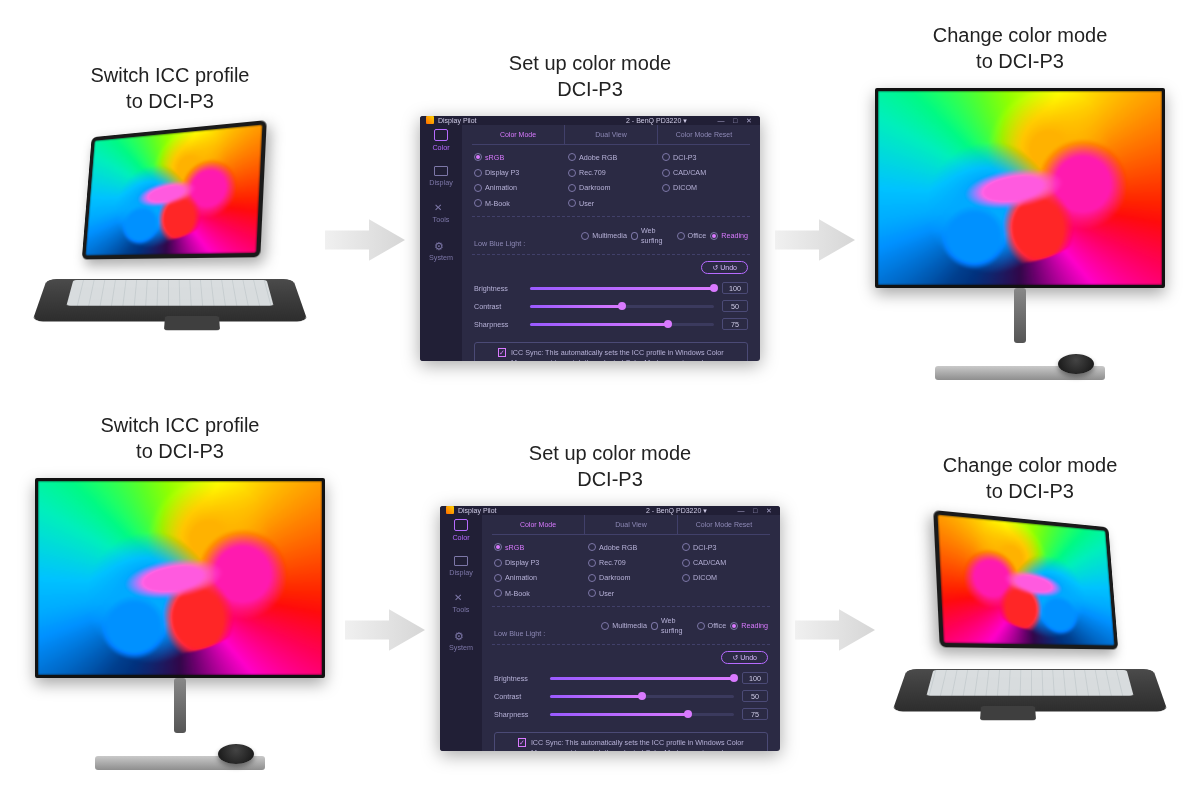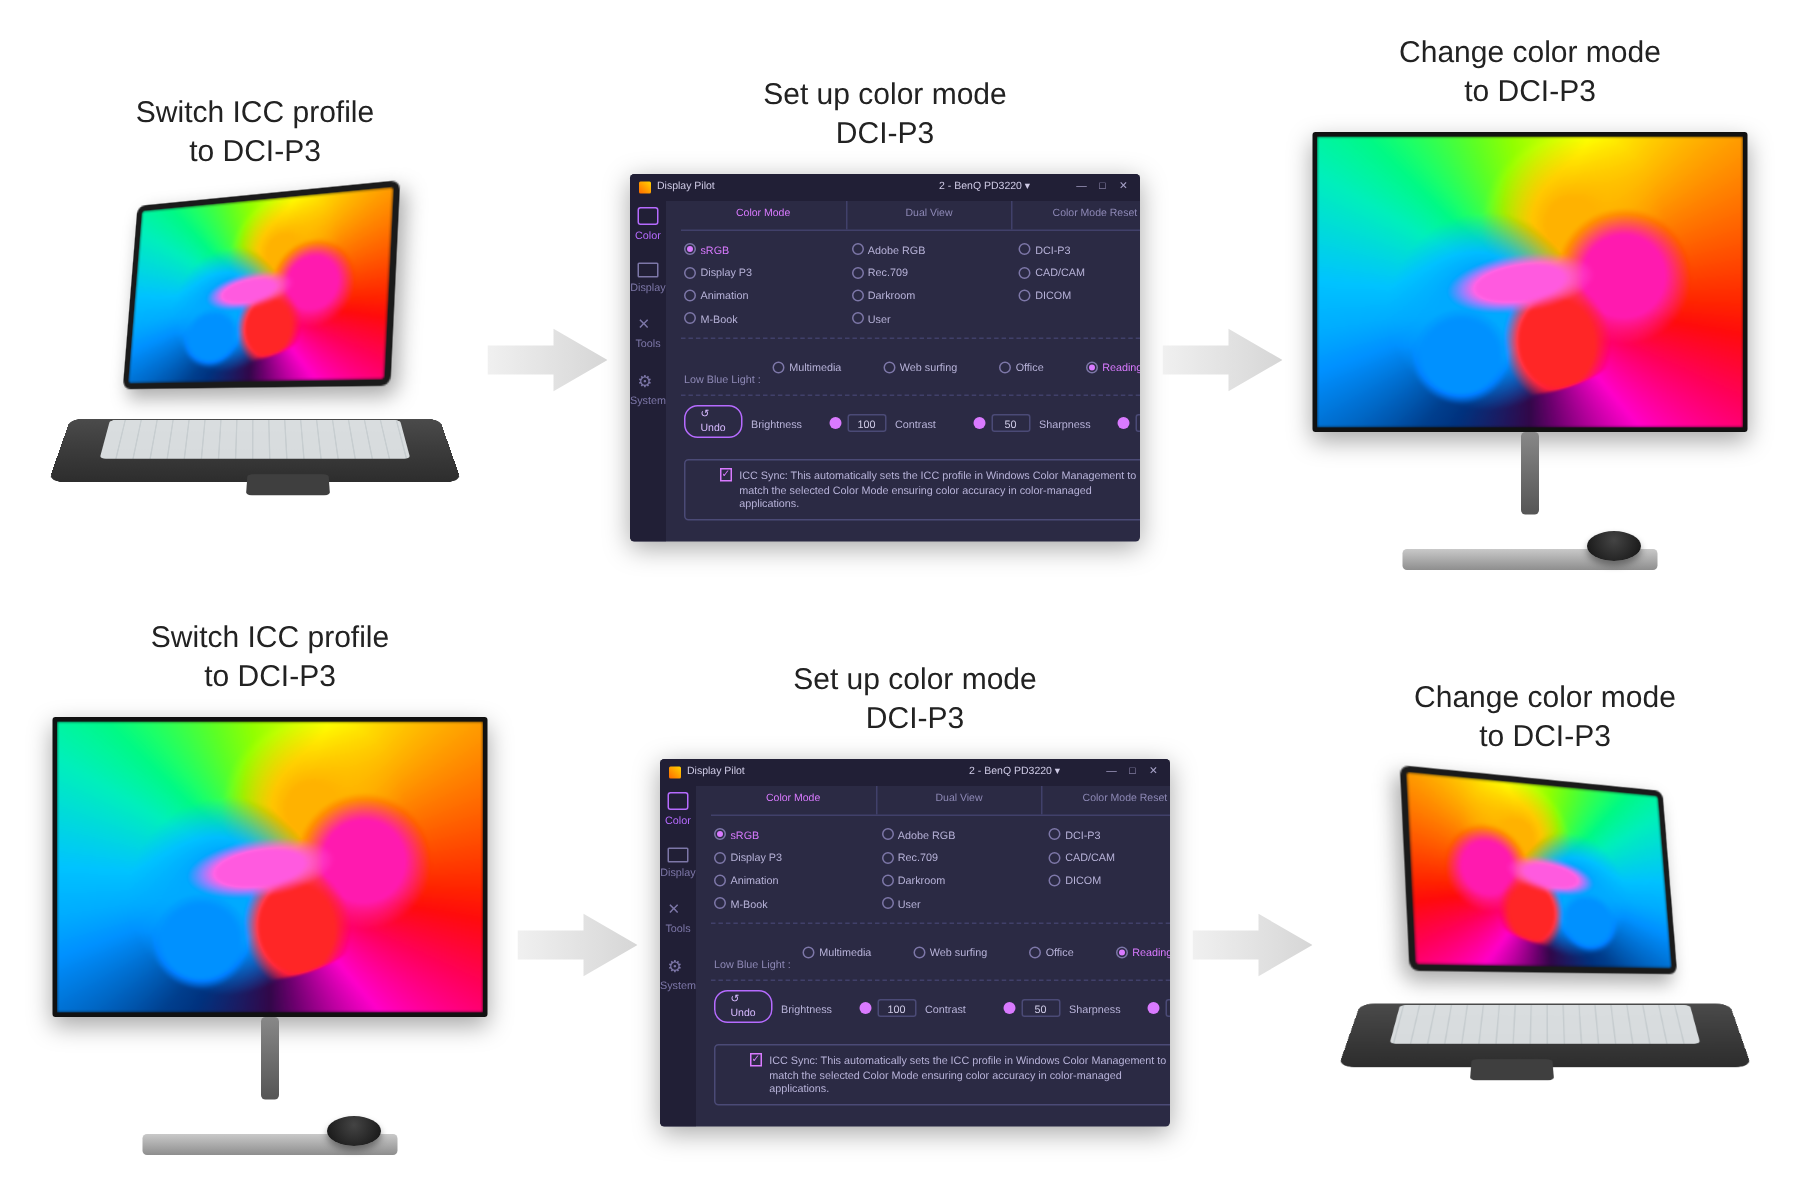--- a/index.html
+++ b/index.html
@@ -237,23 +237,23 @@
     gap: 6px 8px;
     padding: 8px 2px;
     border-bottom:1px dashed #41406a;
   }
   .pilot .radio { display:flex;align-items:center;gap:3px;color:#b7b2d8;}
   .pilot .radio .dot{width:8px;height:8px;border:1px solid #7d77a8;border-radius:50%;display:inline-block;position:relative;}
   .pilot .radio.selected .dot::after{content:"";position:absolute;inset:1px;border-radius:50%;background:#d97aff;}
   .pilot .radio.selected { color:#d97aff; }
   .pilot .lbl-row{display:flex;align-items:center;gap:8px;padding:6px 2px;border-bottom:1px dashed #41406a;}
   .pilot .lbl-row .hdr{color:#8d88b5;white-space:nowrap;margin-top:16px;}
-  .pilot .lbl-row .opts{flex:1;display:flex;gap:28px;}
+  .pilot .lbl-row .opts{flex:1;display:flex;gap:4px;margin-left:48px;}
   .pilot .pill{padding:1px 10px;border:1px solid #b66bff;border-radius:9px;color:#d7baff;font-size:7px;}
-  .pilot .sliders{padding:6px 2px;display:flex;flex-direction:row;gap:6px;justify-content:flex-end;}
+  .pilot .sliders{padding:6px 2px;display:flex;flex-direction:column;gap:6px;justify-content:flex-end;}
   .pilot .srow{display:flex;align-items:center;gap:8px;}
   .pilot .srow .slabel{width:48px;color:#b7b2d8;}
   .pilot .srow .track{flex:1;height:3px;background:#3b3a5e;border-radius:2px;position:relative;}
   .pilot .srow .track .fill{position:absolute;left:0;top:0;bottom:0;background:linear-gradient(90deg,#9a5aff,#d97aff);border-radius:2px;}
   .pilot .srow .track .knob{position:absolute;top:50%;width:8px;height:8px;border-radius:50%;background:#d97aff;transform:translate(-50%,-50%);}
   .pilot .srow .val{width:26px;height:12px;border:1px solid #4b4a76;border-radius:2px;display:flex;align-items:center;justify-content:center;color:#cfcbe6;}
   .pilot .sliders-head{display:flex;justify-content:flex-end;margin-bottom:2px;}
   .pilot .iccbox{margin:6px 2px;border:1px solid #4b4a76;border-radius:3px;padding:5px 23px;display:flex;gap:5px;color:#b7b2d8;}
   .pilot .iccbox .chk{width:9px;height:9px;border:1px solid #d97aff;display:inline-flex;align-items:center;justify-content:center;color:#d97aff;font-size:7px;}
 </style>

